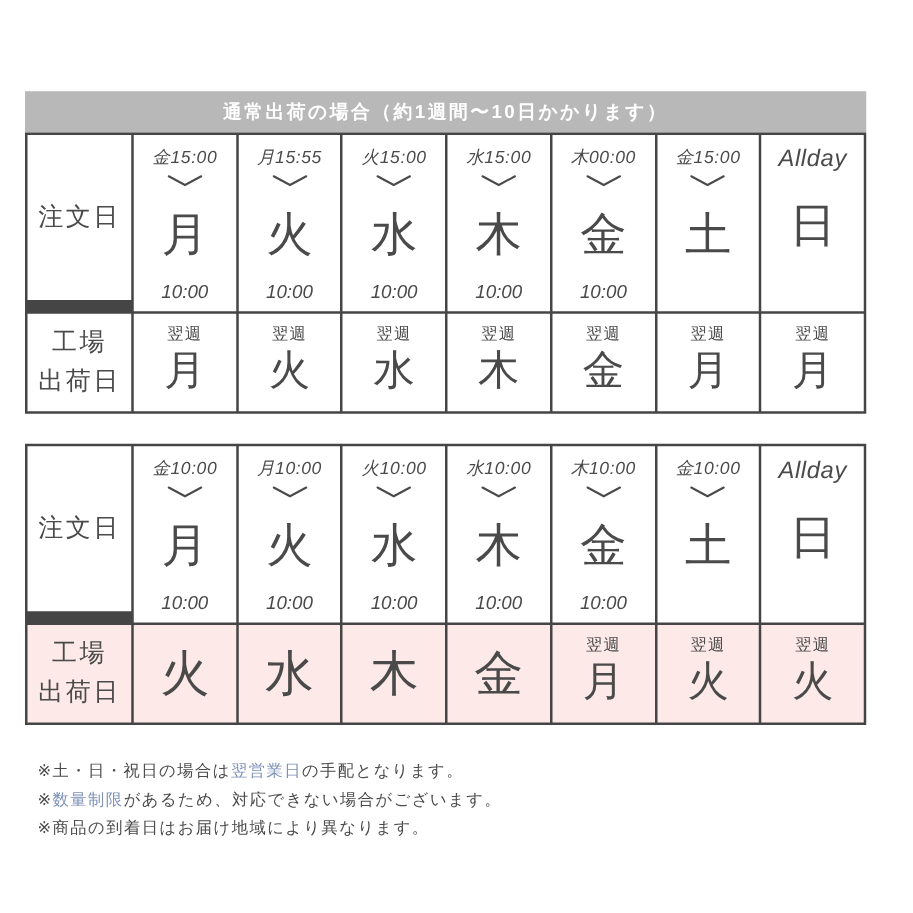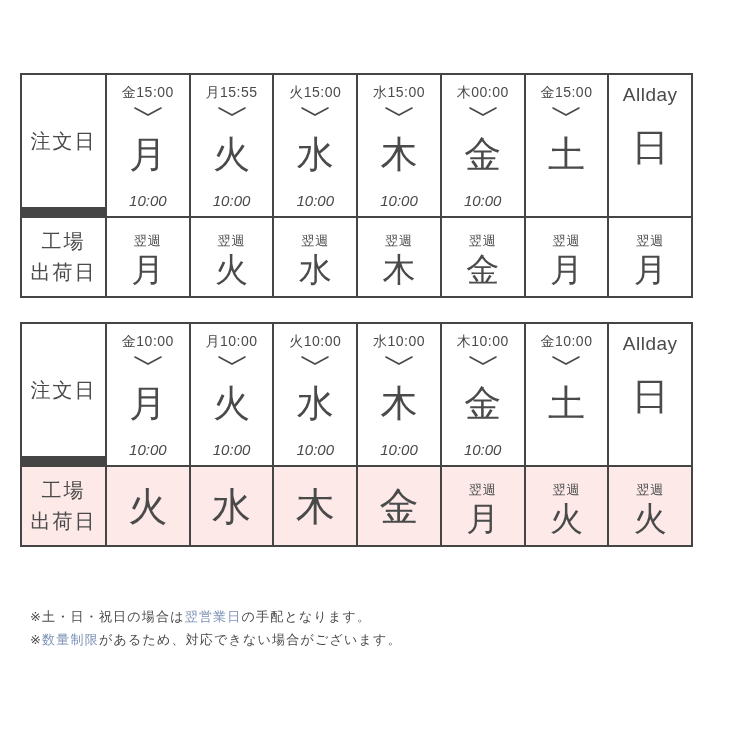--- a/index.html
+++ b/index.html
@@ -17,40 +17,41 @@
   .grid{
     display:grid;grid-template-columns:83px repeat(7,1fr);
     gap:2px;padding:2px;background:var(--line,#454545);
   }
   .gap{height:24px;}
   .cell{background:#ffffff;display:flex;flex-direction:column;align-items:center;}
   .r1{height:132px;}
   .r2{height:78px;}
   .label-cell{justify-content:center;font-size:20px;letter-spacing:2px;line-height:1.55;}
   .order-cell{padding-top:9px;}
-  .order-cell .top{font-size:14px;letter-spacing:0.5px;height:18px;}
+  .order-cell .top{font-size:14px;letter-spacing:0.5px;height:18px;font-style:italic;}
   .order-cell .top.allday{font-size:19px;letter-spacing:0.5px;}
   .chev{margin-top:4px;flex:none;}
   .order-cell .day{flex:1;display:flex;align-items:center;font-size:37px;line-height:1;}
   .order-cell .bottom{font-size:15px;height:24px;font-style:italic;}
-  .ship-cell{justify-content:center;}
+  .ship-cell{justify-content:flex-start;}
   .ship-cell .prefix{font-size:13px;margin-top:7px;letter-spacing:1px;}
   .ship-cell .day{font-size:33px;line-height:1.2;}
   .ship-cell.center{justify-content:center;}
   .ship-cell.center .day{font-size:39px;line-height:1;}
   .pink{background:var(--pink,#fce9e8);}
   .notes{position:absolute;left:30px;top:606px;font-size:13px;letter-spacing:1.2px;}
   .note-line{line-height:22px;margin-bottom:0.5px;}
   .blue{color:var(--blue,#7e92b7);}
 </style>
 </head>
 <body>
 
 <div class="tables">
   <section>
+    <div class="band">通常出荷の場合（約1週間〜10日かかります）</div>
     <div class="grid">
         <div class="cell label-cell r1">注文日</div>
         <div class="cell order-cell r1">
           <span class="top">金15:00</span>
           <svg width="30" height="11" class="chev">
             <polyline points="2,2 15,9 28,2" fill="none" stroke="#4a4a4a" stroke-width="1.6" stroke-linecap="round"></polyline>
           </svg>
           <span class="day">月</span>
           <span class="bottom">10:00</span>
         </div>
@@ -218,13 +219,14 @@
           <span class="prefix">翌週</span>
           <span class="day">火</span>
         </div>
       </div>
   </section>
 </div>
 
 <div class="notes">
     <div class="note-line"><span>※土・日・祝日の場合は</span><span class="blue">翌営業日</span><span>の手配となります。</span></div>
     <div class="note-line"><span>※</span><span class="blue">数量制限</span><span>があるため、対応できない場合がございます。</span></div>
+    <div class="note-line"><span>※商品の到着日はお届け地域により異なります。</span></div>
   </div>
 
 </body></html>

